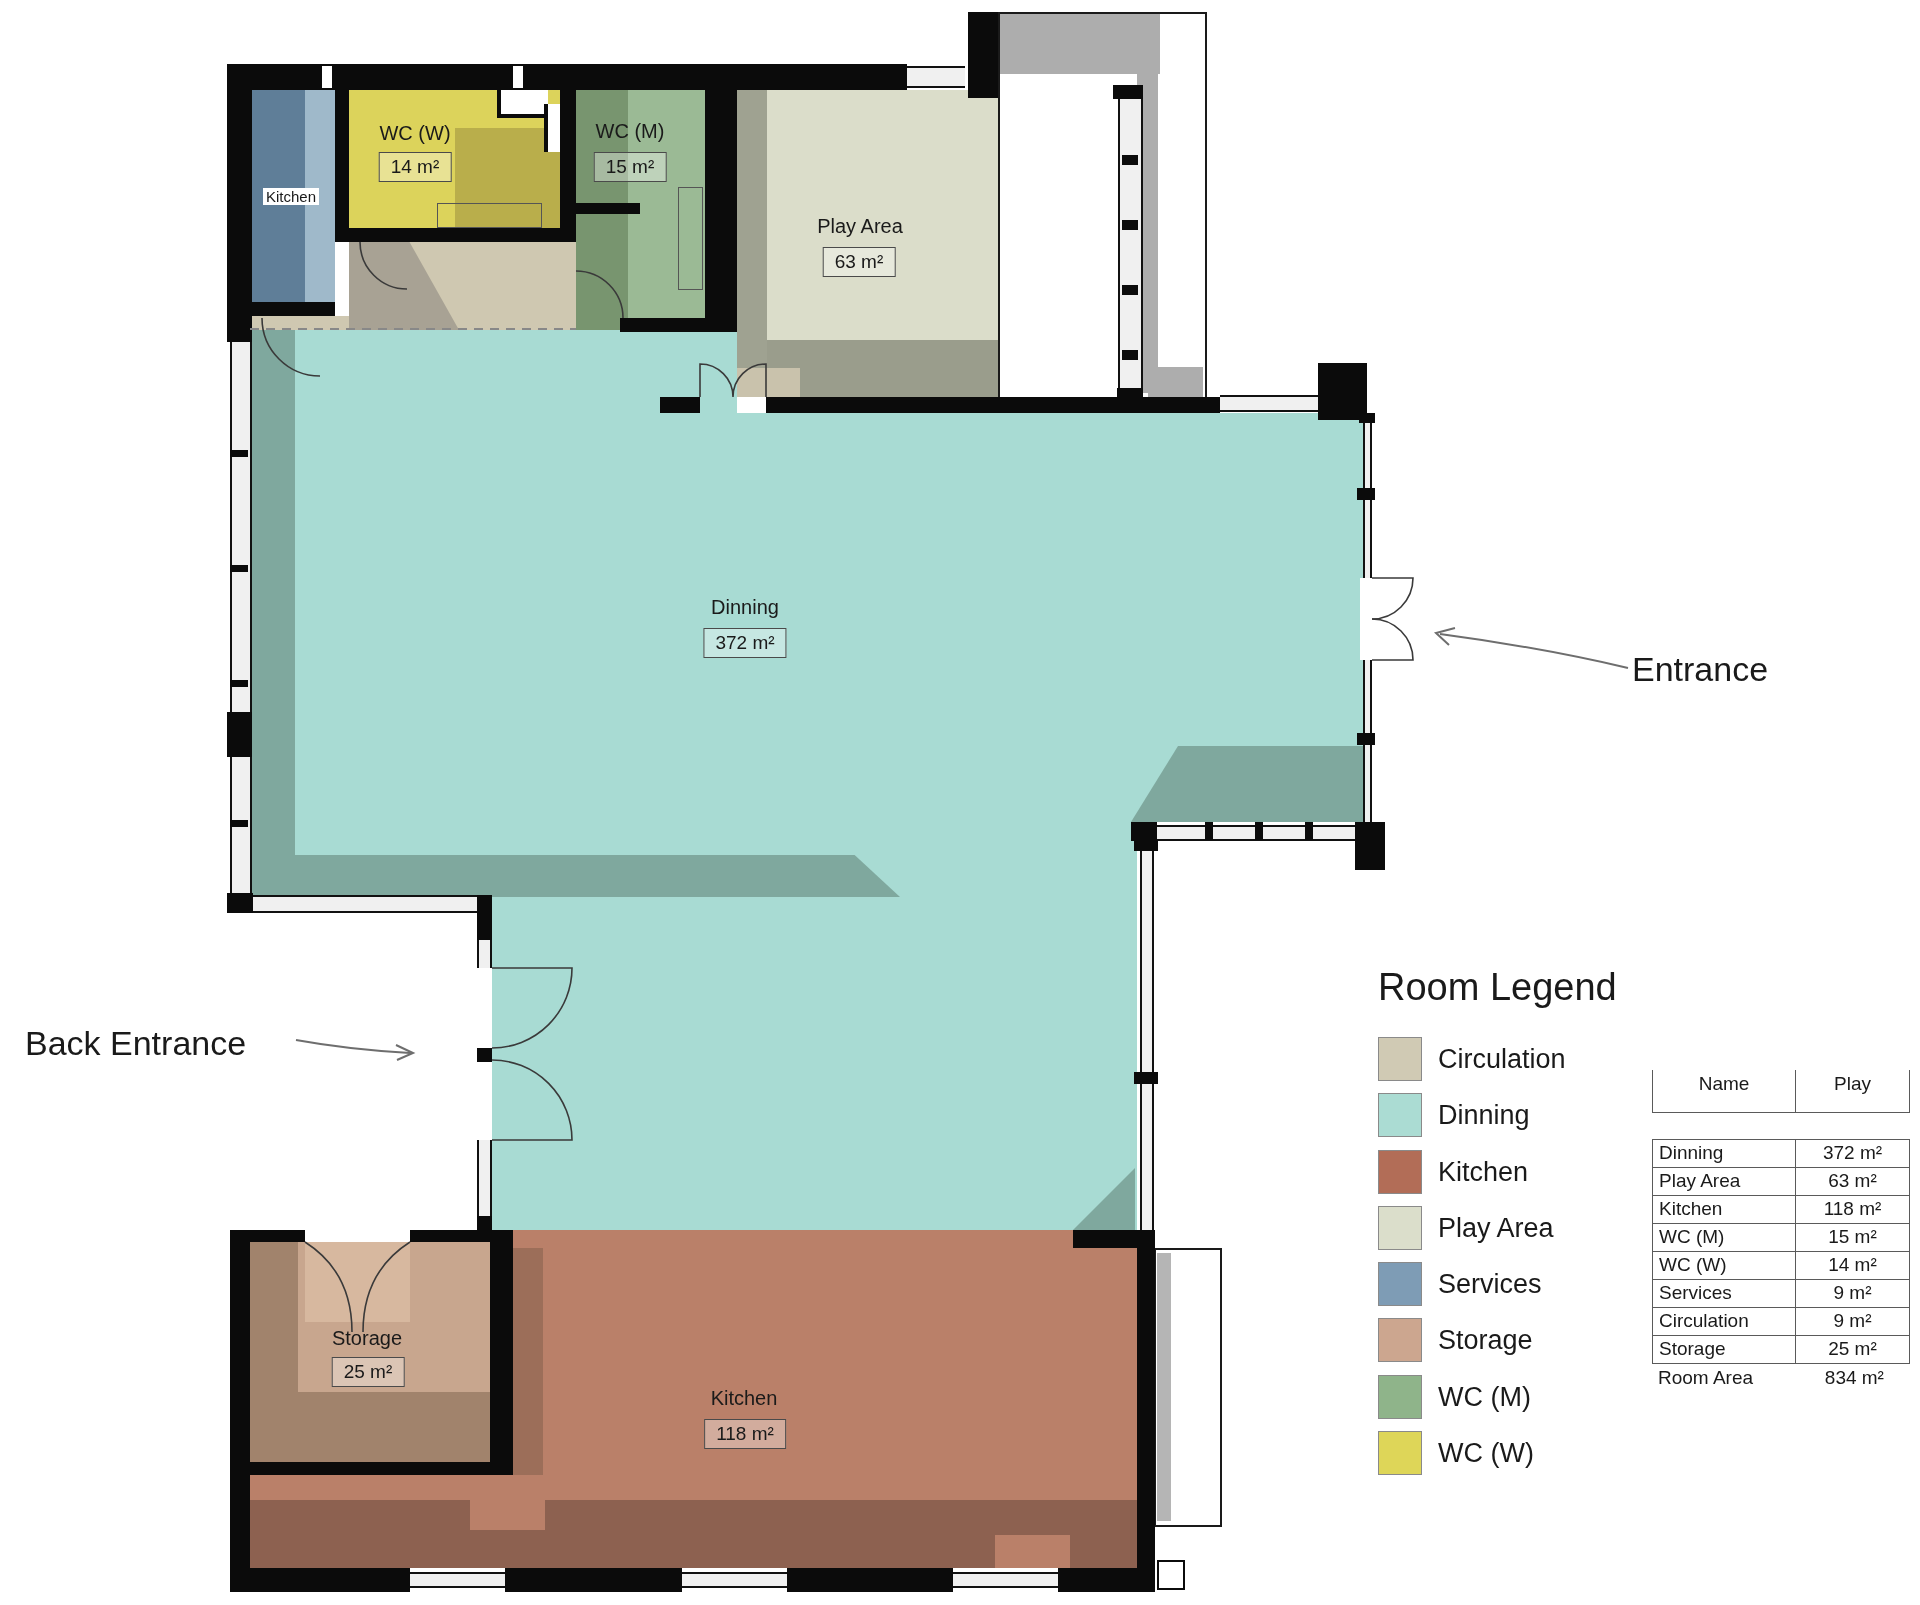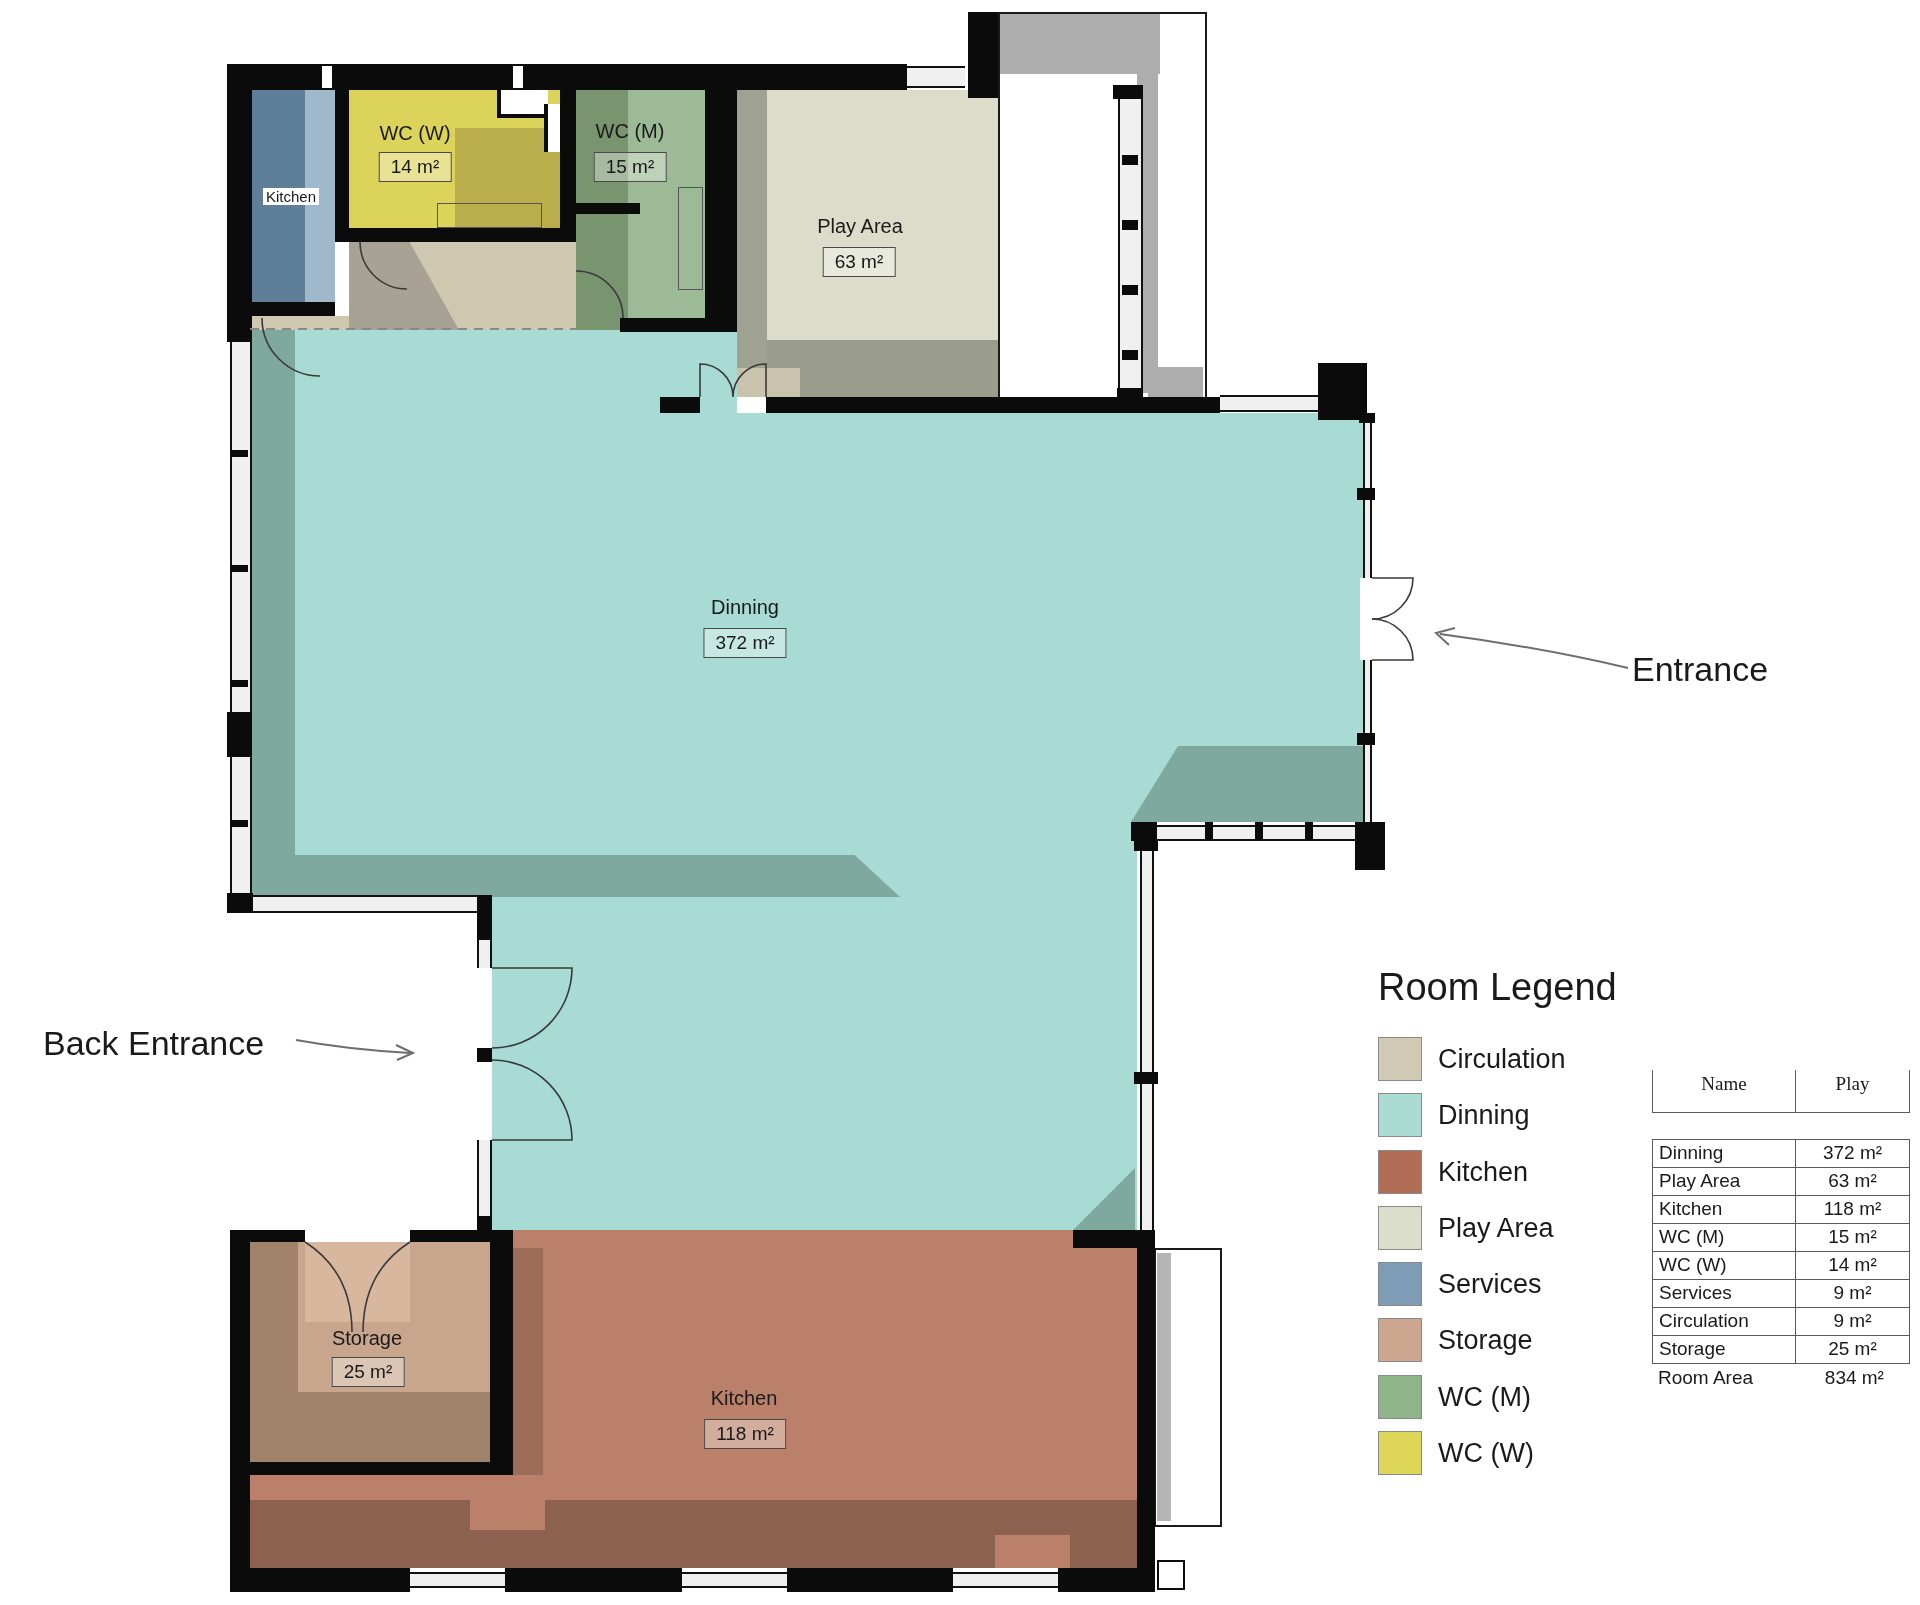--- a/index.html
+++ b/index.html
@@ -18,21 +18,21 @@
   #legend-title{position:absolute;left:1378px;top:966px;font-size:38px;}
   .lg-row{position:absolute;left:1378px;height:44px;}
   .lg-sw{position:absolute;left:0;top:0;width:44px;height:44px;border:1px solid #8a8a8a;box-sizing:border-box;}
   .lg-lab{position:absolute;left:60px;top:0;line-height:44px;font-size:27px;white-space:nowrap;}
   .sw-0{background:#d0cab4}.sw-1{background:#abdcd3}.sw-2{background:#b26d57}.sw-3{background:#dbdecb}
   .sw-4{background:#7e9cb5}.sw-5{background:#cca68f}.sw-6{background:#8fb48a}.sw-7{background:#ded658}
   
   #sched{position:absolute;left:1652px;top:1070px;width:258px;font-size:19px;}
   #sched-header{height:48px;line-height:48px;text-align:center;background:#f8813e;border:1px solid #5a5a5a;
                 box-sizing:border-box;font-size:21px;}
-  #sched-cols{display:flex;height:43px;border:1px solid #5a5a5a;border-top:none;box-sizing:border-box;font-family:Liberation Serif, serif;}
+  #sched-cols{display:flex;height:43px;border:1px solid #5a5a5a;border-top:none;box-sizing:border-box;}
   #sched-cols div{line-height:27px;text-align:center;box-sizing:border-box;}
   .col-name{width:143px;border-right:1px solid #5a5a5a;}
   .col-area{width:113px;}
   #sched-body{margin-top:26px;border:1px solid #5a5a5a;}
   .srow{display:flex;height:27px;border-bottom:1px solid #5a5a5a;}
   .srow:last-child{border-bottom:none;}
   .srow .n{width:143px;border-right:1px solid #5a5a5a;box-sizing:border-box;padding-left:6px;line-height:26px;}
   .srow .a{width:113px;text-align:center;line-height:26px;}
   #sched-total{display:flex;height:28px;}
   #sched-total .n{width:143px;padding-left:6px;line-height:28px;}
@@ -200,21 +200,21 @@
   <div class="roomlabel" style="left:745px;top:607px">Dinning</div>
   <div class="areabox" style="left:745px;top:643px">372 m²</div>
 
   <div class="roomlabel" style="left:367px;top:1338px">Storage</div>
   <div class="areabox" style="left:368px;top:1372px">25 m²</div>
 
   <div class="roomlabel" style="left:744px;top:1398px">Kitchen</div>
   <div class="areabox" style="left:745px;top:1434px">118 m²</div>
 
   <div class="bigann" style="left:1632px;top:650px">Entrance</div>
-  <div class="bigann" style="left:43px;top:1024px">Back Entrance</div>
+  <div class="bigann" style="left:25px;top:1024px">Back Entrance</div>
 
   <div id="legend-title">Room Legend</div>
   <div class="lg-row" style="top:1037px">
     <span class="lg-sw sw-0"></span>
     <span class="lg-lab">Circulation</span>
   </div>
   <div class="lg-row" style="top:1093px">
     <span class="lg-sw sw-1"></span>
     <span class="lg-lab">Dinning</span>
   </div>

